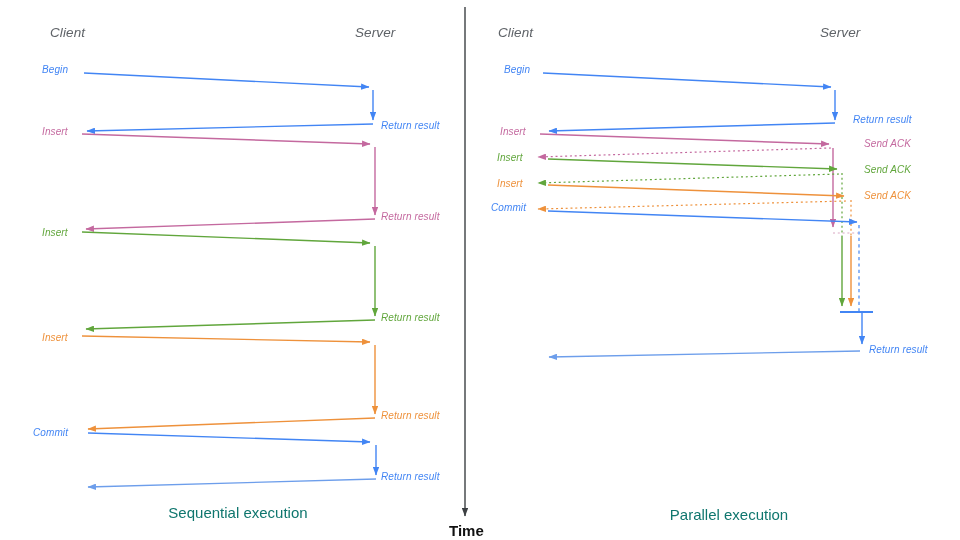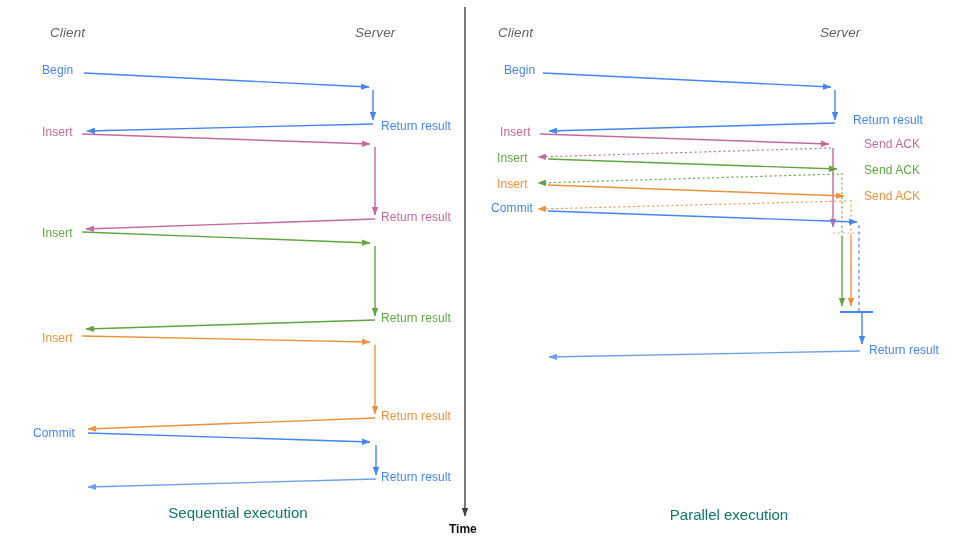--- a/index.html
+++ b/index.html
@@ -4,32 +4,32 @@
 <style>
   html,body{margin:0;padding:0;}
   body{
     width:960px;height:540px;position:relative;overflow:hidden;
     background:#ffffff;
     font-family:"Liberation Sans", sans-serif;
   }
   #arrows-svg{position:absolute;left:0;top:0;width:960px;height:540px;}
   .lbl{
     position:absolute;white-space:nowrap;line-height:1.15;
-    font-size:12px;letter-spacing:.1px;
+    font-size:10px;letter-spacing:.1px;font-style:italic;
   }
   .lbl.hdr{font-style:italic;font-size:13.5px;}
   .title{
     position:absolute;transform:translateX(-50%);
     font-size:15px;color:#0f766e;white-space:nowrap;
   }
   #seq-title{left:238px;top:504px;}
   #par-title{left:729px;top:506px;}
   #time-label{
     position:absolute;left:449px;top:522px;
-    font-size:12px;font-weight:600;color:#111;
+    font-size:15px;font-weight:600;color:#111;
   }
 </style>
 </head>
 <body>
 
 <svg id="arrows-svg" xmlns="http://www.w3.org/2000/svg" viewBox="0 0 960 540">
     <defs>
       <marker id="arrow-3c4043" viewBox="0 0 8 6" refX="7.5" refY="3" markerWidth="8.5" markerHeight="6.5" markerUnits="userSpaceOnUse" orient="auto">
         <path d="M0 0 L8 3 L0 6 Z" fill="#3c4043"></path>
       </marker>

